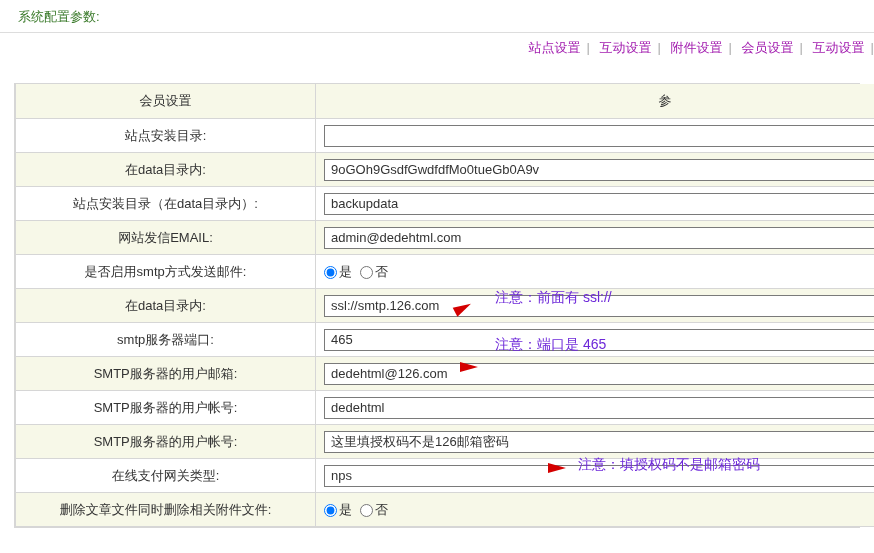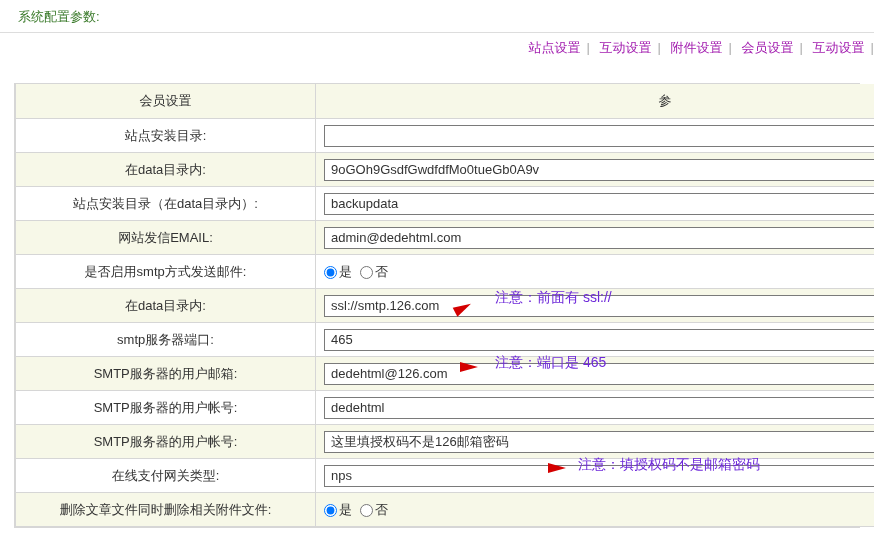--- a/index.html
+++ b/index.html
@@ -166,18 +166,18 @@
           </tbody>
   </table>
   </div>
 </div>
 
 <div class="annotations">
   <div class="arrow up-right" style="left:454px; top:303px;"></div>
   <div class="note" style="left:495px; top:289px;">注意：前面有 ssl://</div>
 
   <div class="arrow" style="left:460px; top:362px;"></div>
-  <div class="note" style="left:495px; top:354px;">注意：端口是 465</div>
+  <div class="note" style="left:495px; top:336px;">注意：端口是 465</div>
 
   <div class="arrow" style="left:548px; top:463px;"></div>
   <div class="note" style="left:578px; top:456px;">注意：填授权码不是邮箱密码</div>
 </div>
 </div>
 
 </body></html>

